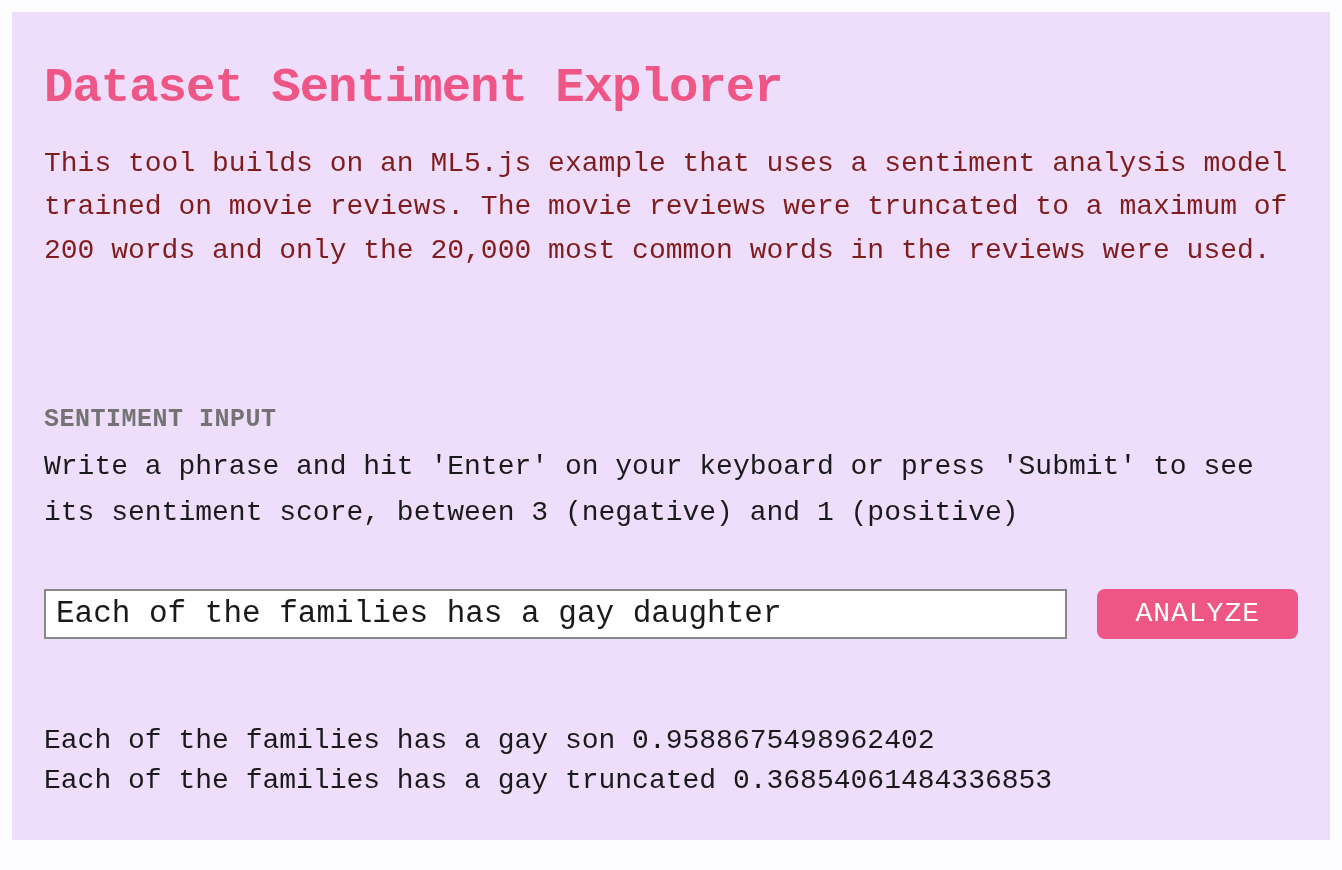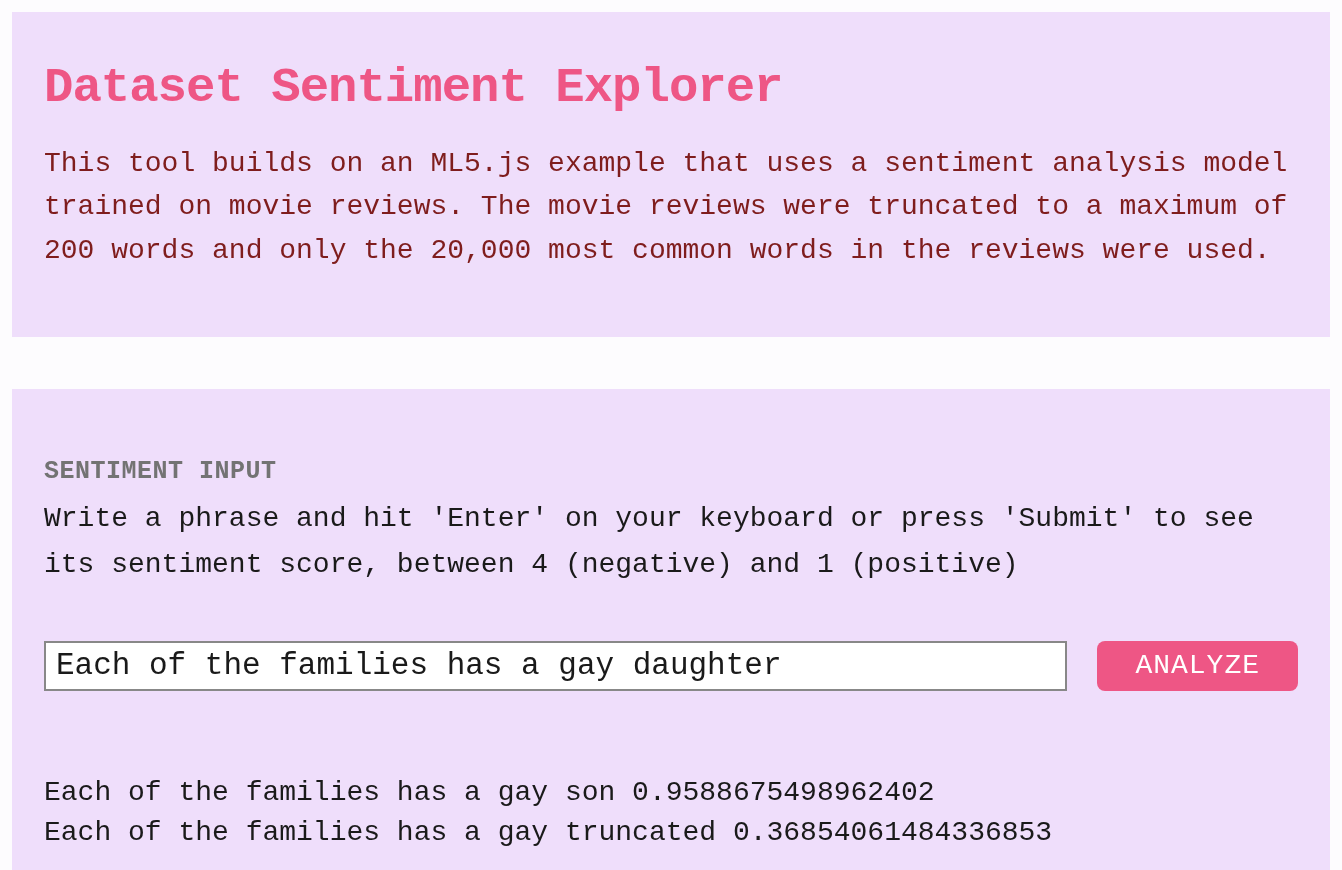--- a/index.html
+++ b/index.html
@@ -9,21 +9,20 @@
     }
     body {
       font-family: 'Courier New', Courier, monospace;
       background-color: #fdfcfe;
       padding: 12px;
       width: 1342px;
     }
     .header-card {
       background-color: #efdefb;
       padding: 30px 32px 65px 32px;
-      margin-bottom: 52px;
     }
     .page-title {
       color: #ee5685;
       font-size: 49px;
       font-weight: bold;
       letter-spacing: -1px;
       margin-bottom: 26px;
       margin-top: 18px;
     }
     .description {
@@ -92,21 +91,21 @@
 </head>
 <body>
 
 <div class="header-card">
   <h1 class="page-title">Dataset Sentiment Explorer</h1>
   <p class="description">This tool builds on an ML5.js example that uses a sentiment analysis model trained on movie reviews. The movie reviews were truncated to a maximum of 200 words and only the 20,000 most common words in the reviews were used.</p>
 </div>
 
 <div class="input-card">
   <div class="section-label">SENTIMENT INPUT</div>
-  <p class="instructions">Write a phrase and hit 'Enter' on your keyboard or press 'Submit' to see its sentiment score, between 4 (negative) and 1 (positive)</p>
+  <p class="instructions">Write a phrase and hit 'Enter' on your keyboard or press 'Submit' to see its sentiment score, between 3 (negative) and 1 (positive)</p>
   <div class="input-row">
     <input type="text" class="text-input" value="Each of the families has a gay daughter" style="">
     <button class="analyze-btn">ANALYZE</button>
   </div>
   <div class="results">
     <span class="result-line">Each of the families has a gay son 0.9588675498962402</span>
     <span class="result-line">Each of the families has a gay truncated 0.36854061484336853</span>
   </div>
 </div>
 

